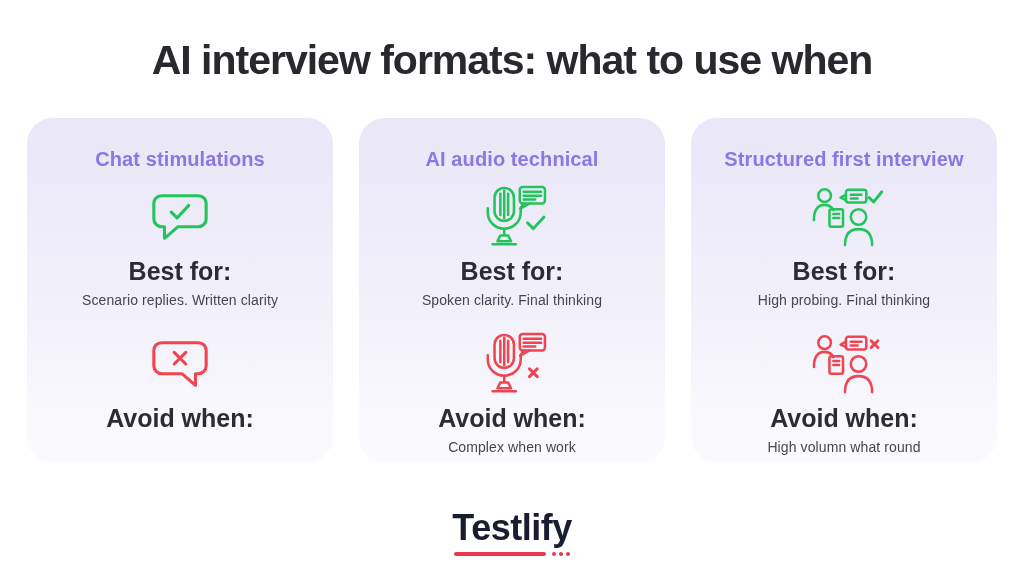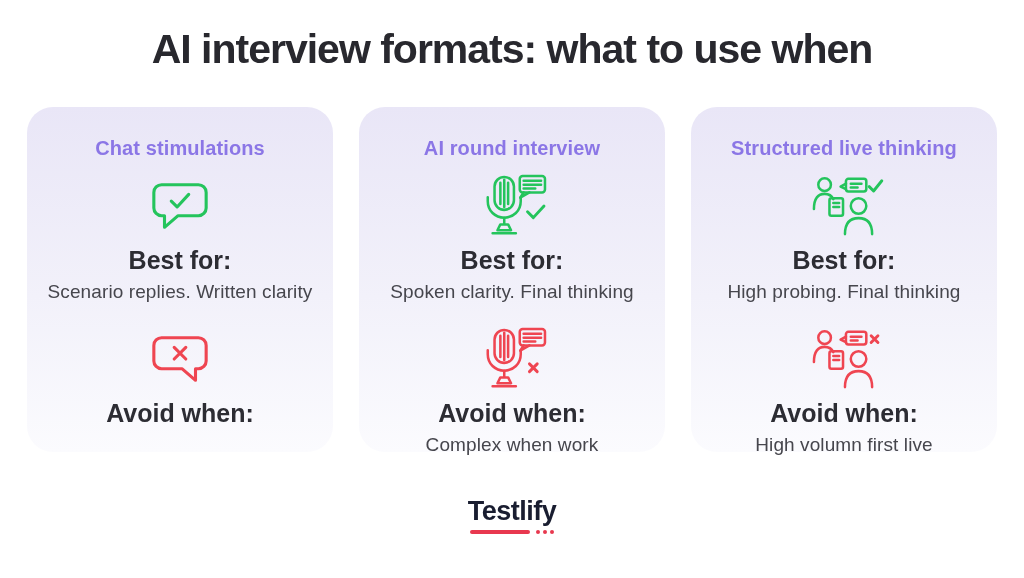--- a/index.html
+++ b/index.html
@@ -18,21 +18,21 @@
   }
   *{box-sizing:border-box;margin:0;padding:0;}
   html,body{width:1024px;height:578px;overflow:hidden;}
   body{
     background:var(--page-bg);
     font-family:"Liberation Sans","DejaVu Sans",sans-serif;
   }
   .page{width:1024px;height:578px;position:relative;}
   .main-title{
     text-align:center;
-    padding-top:26px;
+    padding-top:37px;
     font-size:41px;
     font-weight:800;
     letter-spacing:-1px;
     color:var(--heading-dark);
   }
   .cards{
     display:flex;
     justify-content:center;
     gap:26px;
     margin-top:34px;
@@ -66,36 +66,36 @@
   .icon.best-ic{color:var(--positive-green);}
   .icon.avoid-ic{color:var(--negative-red);}
   .section-label{
     margin-top:8px;
     font-size:25px;
     font-weight:bold;
     color:var(--label-dark);
   }
   .section-text{
     margin-top:6px;
-    font-size:19px;
+    font-size:14px;
     color:var(--body-text);
     letter-spacing:.1px;
   }
   .footer{
     margin-top:44px;
     display:flex;
     justify-content:center;
   }
   .logo{
     display:inline-flex;
     flex-direction:column;
     align-items:stretch;
   }
   .logo-text{
-    font-size:27px;
+    font-size:36px;
     font-weight:800;
     letter-spacing:-.5px;
     color:var(--logo-navy);
   }
   .logo-underline{
     display:flex;
     align-items:center;
     gap:3px;
     margin-top:3px;
     padding:0 2px;
@@ -136,21 +136,21 @@
       <div class="icon-slot avoid">
         <svg class="icon avoid-ic" width="62" height="54" viewBox="0 0 64 54" fill="none" stroke="currentColor" stroke-width="3.2" stroke-linecap="round" stroke-linejoin="round">
           <path d="M13 5 H51 C55.4 5 59 8.6 59 13 V29 C59 33.4 55.4 37 51 37 H48 V49 L34 37 H13 C8.6 37 5 33.4 5 29 V13 C5 8.6 8.6 5 13 5 Z"></path>
           <path d="M26 15 L38 27 M38 15 L26 27"></path>
         </svg>
       </div>
       <div class="section-label">Avoid when:</div>
     </div>
 
     <div class="card">
-      <div class="card-title">AI round interview</div>
+      <div class="card-title">AI audio technical</div>
       <div class="icon-slot best">
         <svg class="icon best-ic" width="76" height="64" viewBox="0 0 76 66" fill="none" stroke="currentColor" stroke-width="2.6" stroke-linecap="round" stroke-linejoin="round">
           <rect x="20" y="3" width="20" height="34" rx="10"></rect>
           <path d="M26 9 V31 M30 6 V34 M34 9 V31"></path>
           <path d="M13 24 V28 C13 37.9 20.6 45 30 45 C39.4 45 47 37.9 47 28 V24"></path>
           <path d="M30 45 V52 M26 52 H34 L37 58 H23 Z M18 61 H42"></path>
           <rect x="46" y="2" width="26" height="17" rx="3"></rect>
           <path d="M50 7 H68 M50 11 H68 M50 15 H62"></path>
           <path d="M50 19 L46.5 24.5 L56 19"></path>
           <path d="M54 39 L60 45 L71 33" stroke-width="3"></path>
@@ -168,21 +168,21 @@
           <path d="M50 7 H68 M50 11 H68 M50 15 H62"></path>
           <path d="M50 19 L46.5 24.5 L56 19"></path>
           <path d="M56 38 L64 46 M64 38 L56 46" stroke-width="3"></path>
         </svg>
       </div>
       <div class="section-label">Avoid when:</div>
       <div class="section-text">Complex when work</div>
     </div>
 
     <div class="card">
-      <div class="card-title">Structured live thinking</div>
+      <div class="card-title">Structured first interview</div>
       <div class="icon-slot best">
         <svg class="icon best-ic" width="82" height="64" viewBox="0 0 80 66" fill="none" stroke="currentColor" stroke-width="2.6" stroke-linecap="round" stroke-linejoin="round">
           <circle cx="20" cy="11" r="6.5"></circle>
           <path d="M9 36 C9 25 13.5 20.5 20 20.5 C24.5 20.5 27.5 22.5 29 26"></path>
           <rect x="25" y="25" width="14" height="18" rx="2"></rect>
           <path d="M29 30 H35 M29 34 H35"></path>
           <rect x="42" y="5" width="21" height="13" rx="2.5"></rect>
           <path d="M47 10 H58 M47 14 H54"></path>
           <path d="M42 10 L36.5 13 L42 15.5"></path>
           <path d="M66 13 L70.5 17.5 L79 7" stroke-width="3"></path>
@@ -200,21 +200,21 @@
           <path d="M29 30 H35 M29 34 H35"></path>
           <rect x="42" y="5" width="21" height="13" rx="2.5"></rect>
           <path d="M47 10 H58 M47 14 H54"></path>
           <path d="M42 10 L36.5 13 L42 15.5"></path>
           <path d="M68 9 L75 16 M75 9 L68 16" stroke-width="3"></path>
           <circle cx="55" cy="33" r="8"></circle>
           <path d="M41 62 C41 50 47 45.5 55 45.5 C63 45.5 69 50 69 62"></path>
         </svg>
       </div>
       <div class="section-label">Avoid when:</div>
-      <div class="section-text">High volumn first live</div>
+      <div class="section-text">High volumn what round</div>
     </div>
 
   </div>
 
   <div class="footer">
     <div class="logo">
       <span class="logo-text">Testlify</span>
       <span class="logo-underline">
         <span class="logo-bar"></span>
         <span class="logo-dot"></span>

